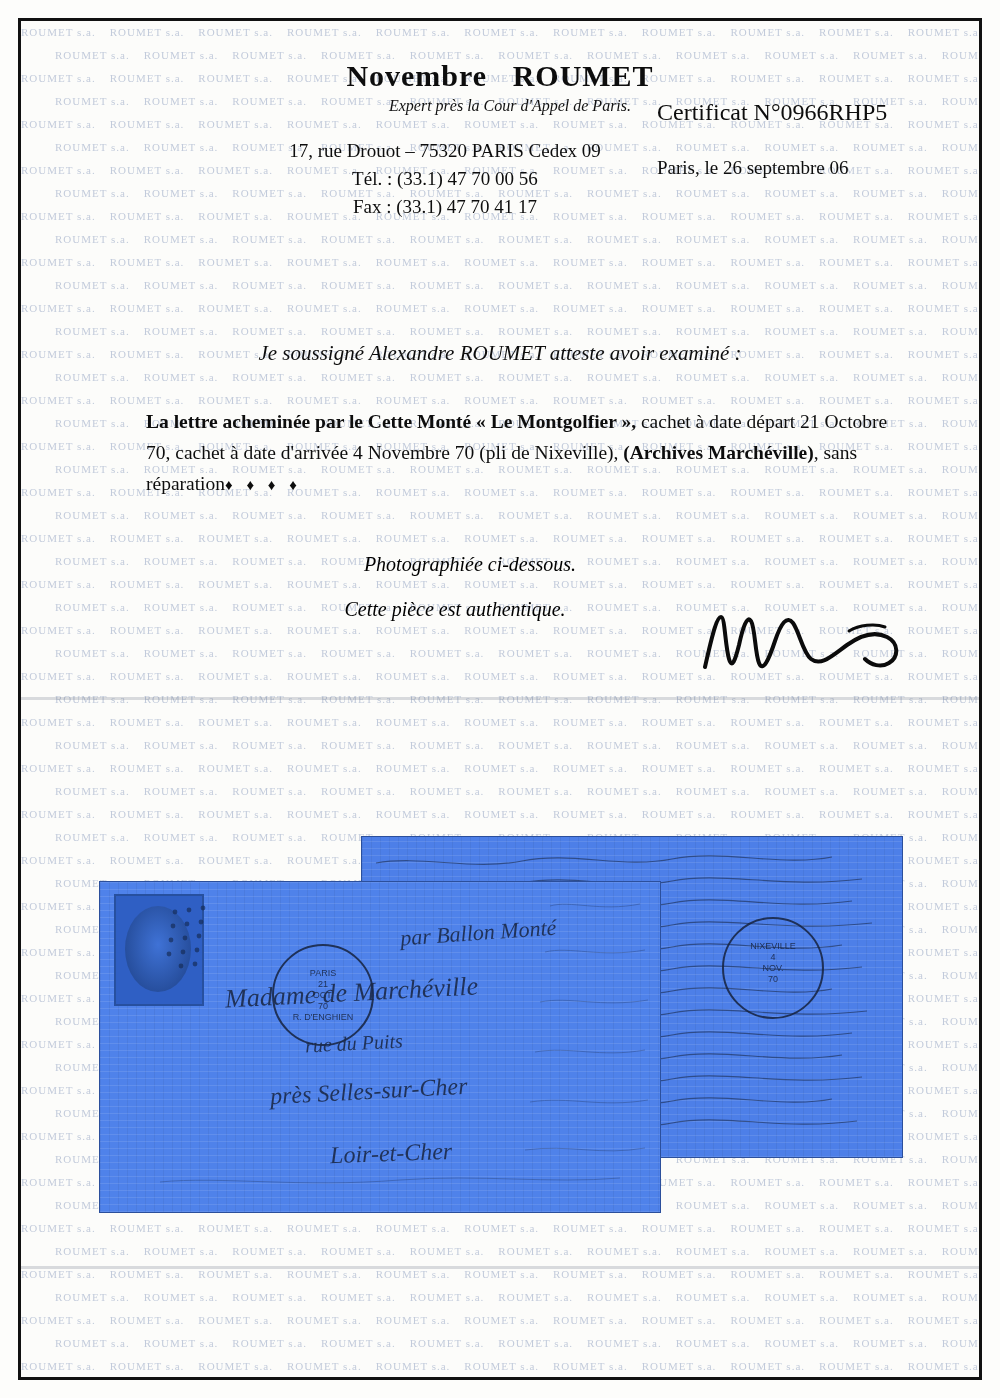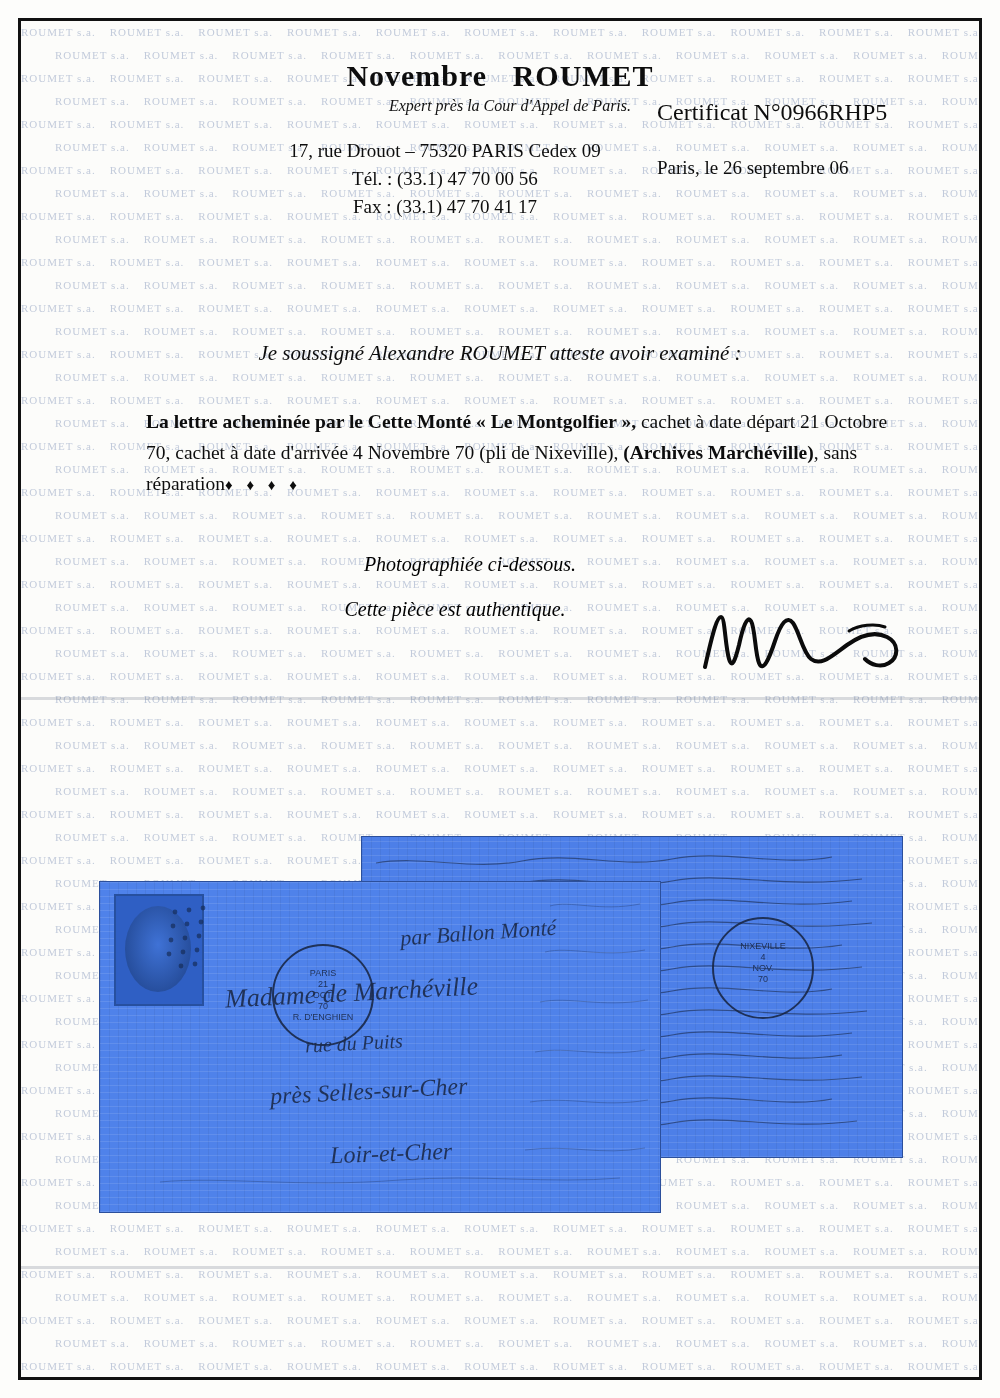--- a/index.html
+++ b/index.html
@@ -239,21 +239,21 @@
     color: #16233f;
     font-family: "Liberation Sans", sans-serif;
     font-size: 9px;
     text-align: center;
     opacity: 0.85;
   }
   .pmk-paris {
     left: 172px; top: 62px; width: 98px; height: 98px;
   }
   .pmk-arrivee {
-    left: 350px; top: 80px; width: 98px; height: 98px;
+    left: 360px; top: 80px; width: 98px; height: 98px;
   }
   .pmk span { display: block; line-height: 11px; }
   .pmk .l1 { margin-top: 22px; }
 
   .ink {
     position: absolute;
     color: #1b2a4a;
     font-family: "Liberation Serif", serif;
     font-style: italic;
     opacity: 0.9;

